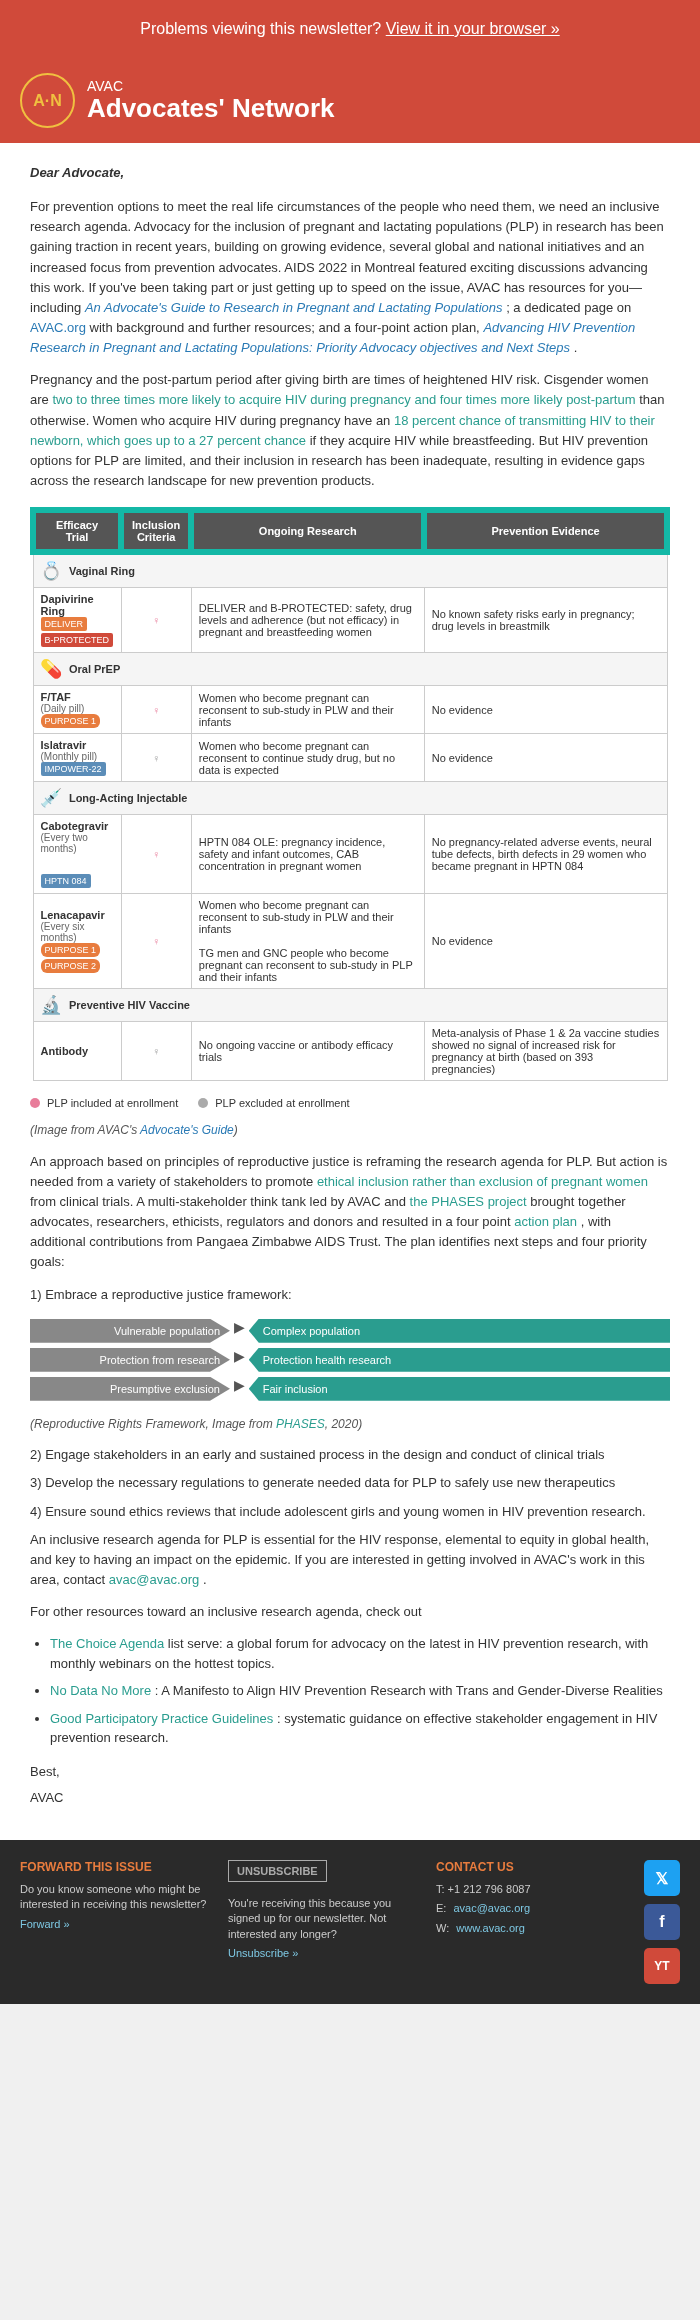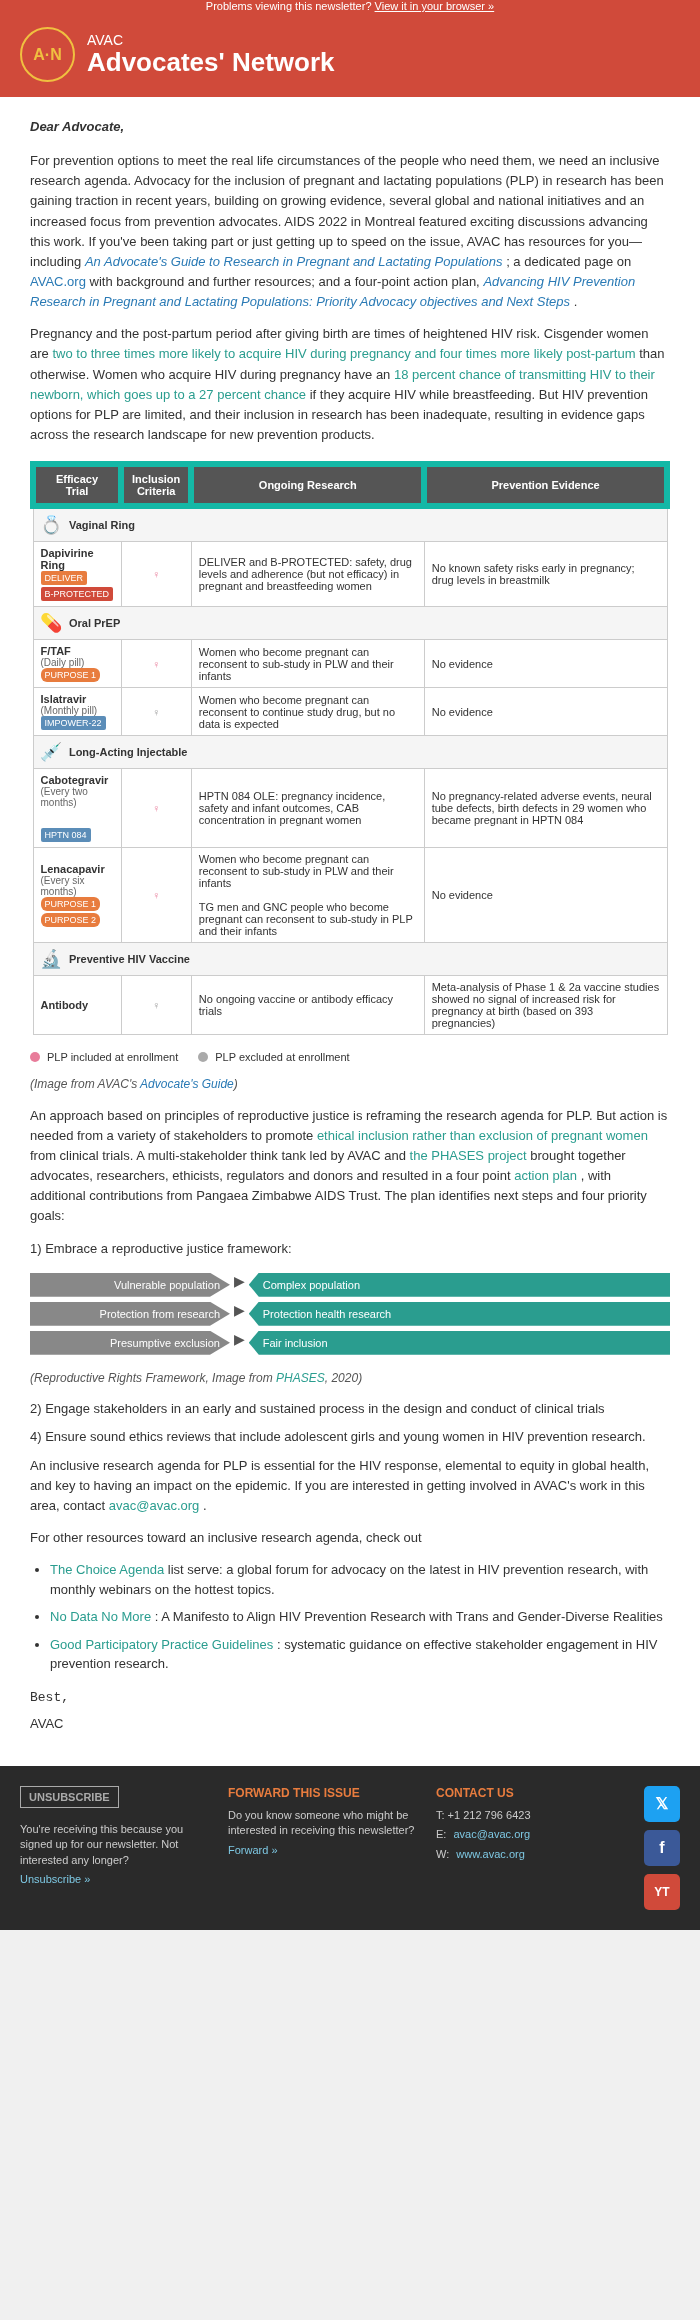--- a/index.html
+++ b/index.html
@@ -4,23 +4,23 @@
   <style>
     * { box-sizing: border-box; margin: 0; padding: 0; }
     body { font-family: Arial, sans-serif; font-size: 13px; background: #f0f0f0; color: #333; }
     
     .email-container { max-width: 700px; margin: 0 auto; background: #fff; }
     
     
     .top-bar {
       background: #d04a3a;
       color: #fff;
-      font-size: 11px;
+      font-size: 16px;
       text-align: center;
-      padding: 0 10px;
+      padding: 20px 10px;
     }
     .top-bar a { color: #fff; text-decoration: underline; }
     
     
     .header {
       background: #d04a3a;
       padding: 15px 20px;
       display: flex;
       align-items: center;
     }
@@ -179,21 +179,21 @@
       align-items: center;
       justify-content: center;
       font-weight: bold;
       font-size: 16px;
       color: #fff;
     }
     .social-twitter { background: #1da1f2; }
     .social-facebook { background: #3b5998; }
     .social-youtube { background: #d04a3a; font-size: 12px; }
     
-    .closing { margin-top: 14px; margin-bottom: 6px; font-family: Liberation Mono, monospace; }
+    .closing { margin-top: 14px; margin-bottom: 6px; }
     
     .image-caption { font-style: italic; font-size: 12px; color: #555; margin-bottom: 12px; }
     
     .numbered-item { margin-bottom: 8px; line-height: 1.55; font-size: 13px; }
   </style>
 </head>
 <body>
 
 <div class="email-container">
 
@@ -397,20 +397,21 @@
         <div class="framework-arrow">▶</div>
         <div class="framework-right">Fair inclusion</div>
       </div>
     </div>
 
     <p class="image-caption">
       (Reproductive Rights Framework, Image from <a href="#" class="highlight-teal">PHASES</a>, 2020)
     </p>
 
     <p class="numbered-item">2) Engage stakeholders in an early and sustained process in the design and conduct of clinical trials</p>
+    <p class="numbered-item">3) Develop the necessary regulations to generate needed data for PLP to safely use new therapeutics</p>
     <p class="numbered-item">4) Ensure sound ethics reviews that include adolescent girls and young women in HIV prevention research.</p>
 
     <p>
       <span>An inclusive research agenda for PLP is essential for the HIV response, elemental to equity in global health, and key to having an impact on the epidemic. If you are interested in getting involved in AVAC's work in this area, contact</span>
       <a href="mailto:avac@avac.org" class="highlight-teal">avac@avac.org</a>
       <span>.</span>
     </p>
 
     <p>For other resources toward an inclusive research agenda, check out</p>
 
@@ -429,32 +430,32 @@
       </li>
     </ul>
 
     <p class="closing">Best,</p>
     <p>AVAC</p>
 
   </div>
 
   <div class="footer">
     <div class="footer-section">
+      <h4>FORWARD THIS ISSUE</h4>
+      <p>Do you know someone who might be interested in receiving this newsletter?</p>
+      <a href="#">Forward »</a>
+    </div>
+    <div class="footer-section">
       <h4 style="color:#aaa; border: 1px solid #aaa; padding: 4px 8px; display:inline-block; font-size:11px;">Unsubscribe</h4>
       <p style="margin-top:6px;">You're receiving this because you signed up for our newsletter. Not interested any longer?</p>
       <a href="#">Unsubscribe »</a>
     </div>
     <div class="footer-section">
-      <h4>FORWARD THIS ISSUE</h4>
-      <p>Do you know someone who might be interested in receiving this newsletter?</p>
-      <a href="#">Forward »</a>
-    </div>
-    <div class="footer-section">
       <h4>CONTACT US</h4>
-      <p>T: +1 212 796 6423</p>
+      <p>T: +1 212 796 8087</p>
       <p>
         <span>E:</span>
         <a href="mailto:avac@avac.org" style="color:#7ec8e3; margin-left:4px;">avac@avac.org</a>
       </p>
       <p>
         <span>W:</span>
         <a href="#" style="color:#7ec8e3; margin-left:4px;">www.avac.org</a>
       </p>
     </div>
     <div class="footer-social">

